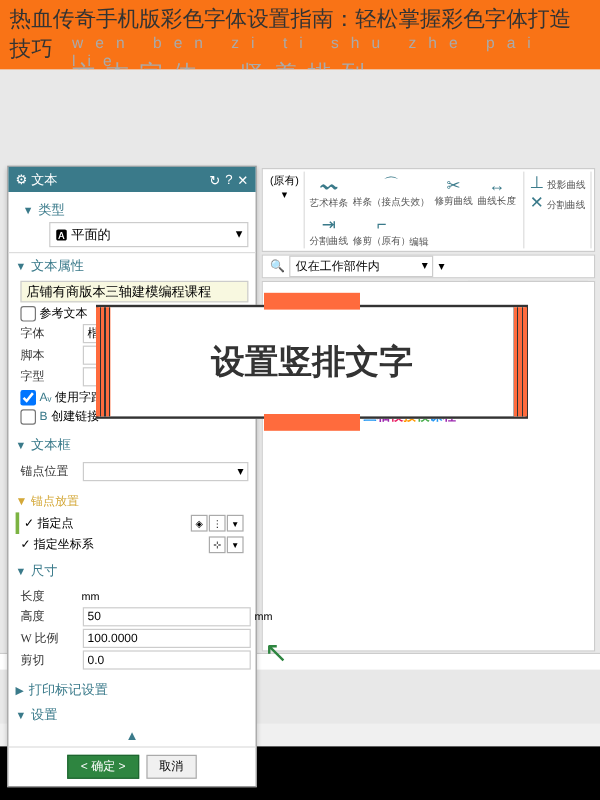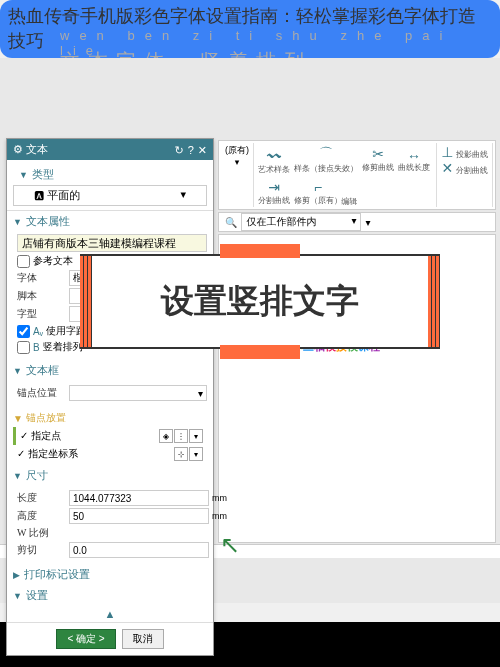--- a/index.html
+++ b/index.html
@@ -1,18 +1,18 @@
 <!DOCTYPE html>
 <html><head>
   <meta charset="utf-8">
   <style>
     * { margin: 0; padding: 0; box-sizing: border-box; }
     body { width: 500px; height: 667px; font-family: "Microsoft YaHei", sans-serif; font-size: 11px; background: #f0f0f0; position: relative; overflow: hidden; }
     
-    .header-title { background: #3b82f6; padding: 4px 8px; font-size: 18px; color: #333; line-height: 1.4; border-radius: 12px; }
+    .header-title { background: #f97316; padding: 4px 8px; font-size: 18px; color: #333; line-height: 1.4; }
     .pinyin-bg { position: absolute; top: 28px; left: 60px; color: #aaa; font-size: 13px; letter-spacing: 10px; z-index: 0; }
     .pinyin-row2 { position: absolute; top: 48px; left: 60px; color: #aaa; font-size: 20px; letter-spacing: 8px; z-index: 0; }
     
     .main-area { position: relative; height: 545px; background: #e8e8e8; }
     
     .dialog { position: absolute; left: 6px; top: 80px; width: 208px; background: #fff; border: 1px solid #999; box-shadow: 0 2px 4px rgba(0,0,0,0.2); z-index: 10; }
     .dialog-title { background: #3a7a8a; color: #fff; padding: 3px 6px; display: flex; align-items: flex-end; justify-content: space-between; font-size: 11px; }
     .dialog-title-icons { display: flex; gap: 4px; }
     .dialog-title-icons span { cursor: pointer; }
     
@@ -66,21 +66,21 @@
     .rainbow-text span:nth-child(7) { color: #e91e63; }
     .rainbow-text span:nth-child(8) { color: #ff9800; }
     .rainbow-text span:nth-child(9) { color: #4caf50; }
     .rainbow-text span:nth-child(10) { color: #2196f3; }
     .rainbow-text span:nth-child(11) { color: #9c27b0; }
     
     .overlay-banner { position: absolute; top: 196px; left: 80px; width: 360px; height: 95px; background: #fff; border: 2px solid #333; z-index: 20; display: flex; align-items: center; justify-content: center; }
     .overlay-banner::before, .overlay-banner::after { content: ''; position: absolute; width: 12px; height: 100%; background: repeating-linear-gradient(90deg, #ff6b3d, #ff6b3d 3px, #333 3px, #333 4px); }
     .overlay-banner::before { left: -2px; }
     .overlay-banner::after { right: -2px; }
-    .overlay-text { font-size: 33px; font-weight: bold; color: #333; }
+    .overlay-text { font-size: 28px; font-weight: bold; color: #333; }
     .ruler-top { position: absolute; top: -12px; left: 50%; transform: translateX(-50%); width: 80px; height: 14px; background: #ff6b3d; }
     .ruler-bottom { position: absolute; bottom: -12px; left: 50%; transform: translateX(-50%); width: 80px; height: 14px; background: #ff6b3d; }
     
     .cursor-arrow { position: absolute; bottom: 44px; left: 220px; font-size: 24px; color: #2e8540; z-index: 30; }
     
     .black-bar { position: absolute; bottom: 0; left: 0; right: 0; height: 45px; background: #000; }
     .thin-bar { position: absolute; bottom: 45px; left: 0; right: 0; height: 14px; background: #fff; border-top: 1px solid #ccc; }
     .nav-btn { position: absolute; bottom: 47px; left: 8px; width: 20px; height: 10px; border: 1px solid #aaa; background: #f0f0f0; font-size: 8px; display: flex; align-items: center; justify-content: center; }
     
     .search-box { position: absolute; top: 176px; right: 10px; width: 100px; height: 16px; border: 1px solid #ccc; font-size: 9px; padding: 0 4px; display: flex; align-items: center; color: #aaa; }
@@ -102,21 +102,21 @@
         <span>?</span>
         <span>✕</span>
       </span>
     </div>
 
     <div class="type-section">
       <div class="section-header">
         <span class="arrow">▼</span>
         <span>类型</span>
       </div>
-      <div class="dropdown" style="display:flex;justify-content:space-between;border:1px solid #ccc;padding:2px 20px;">
+      <div class="dropdown" style="display:flex;justify-content:space-between;border:1px solid #ccc;padding:2px 4px;margin-left:28px;">
         <span>🅰 <span>平面的</span></span>
         <span>▾</span>
       </div>
     </div>
 
     <div class="section-header">
       <span class="arrow">▼</span>
       <span>文本属性</span>
     </div>
     <div class="section-body">
@@ -147,21 +147,21 @@
           </div>
       </div>
       <div class="checkbox-row">
         <input type="checkbox" checked="" style="">
         <span style="color:#3a7a8a">Aᵥ</span>
         <span>使用字距</span>
       </div>
       <div class="checkbox-row">
         <input type="checkbox" style="">
         <span style="color:#3a7a8a">B</span>
-        <span>竖着排列</span>
+        <span>创建链接</span>
       </div>
     </div>
 
     <div class="section-header">
       <span class="arrow">▼</span>
       <span>文本框</span>
     </div>
     <div class="section-body">
       <div class="form-row">
         <label>锚点位置</label>
@@ -193,30 +193,30 @@
       </div>
     </div>
 
     <div class="section-header">
       <span class="arrow">▼</span>
       <span>尺寸</span>
     </div>
     <div class="section-body">
       <div class="form-row">
         <label>长度</label>
-        <input class="field-input" value="1044.077323" style="">
         <span style="margin-left:3px;font-size:9px">mm</span>
       </div>
       <div class="form-row">
         <label>高度</label>
         <input class="field-input" value="50" style="">
         <span style="margin-left:3px;font-size:9px">mm</span>
       </div>
       <div class="form-row">
         <label>W 比例</label>
+        <input class="field-input" value="100.0000" style="">
       </div>
       <div class="form-row">
         <label>剪切</label>
         <input class="field-input" value="0.0" style="">
       </div>
     </div>
 
     <div class="section-header">
       <span class="arrow">▶</span>
       <span>打印标记设置</span>

